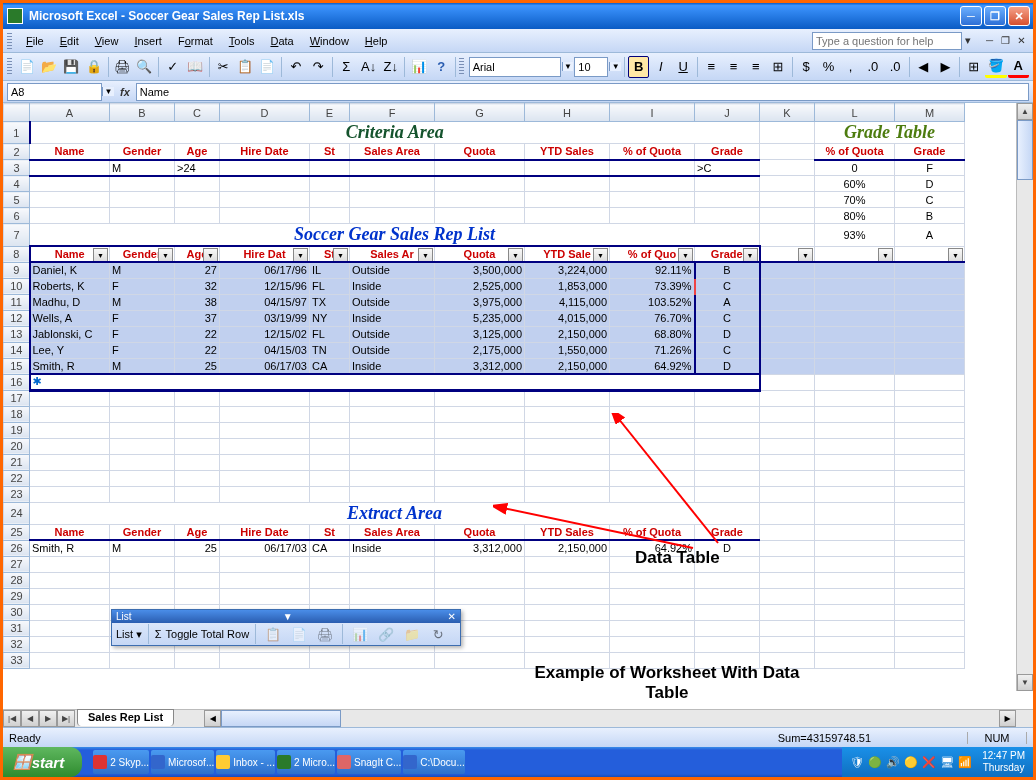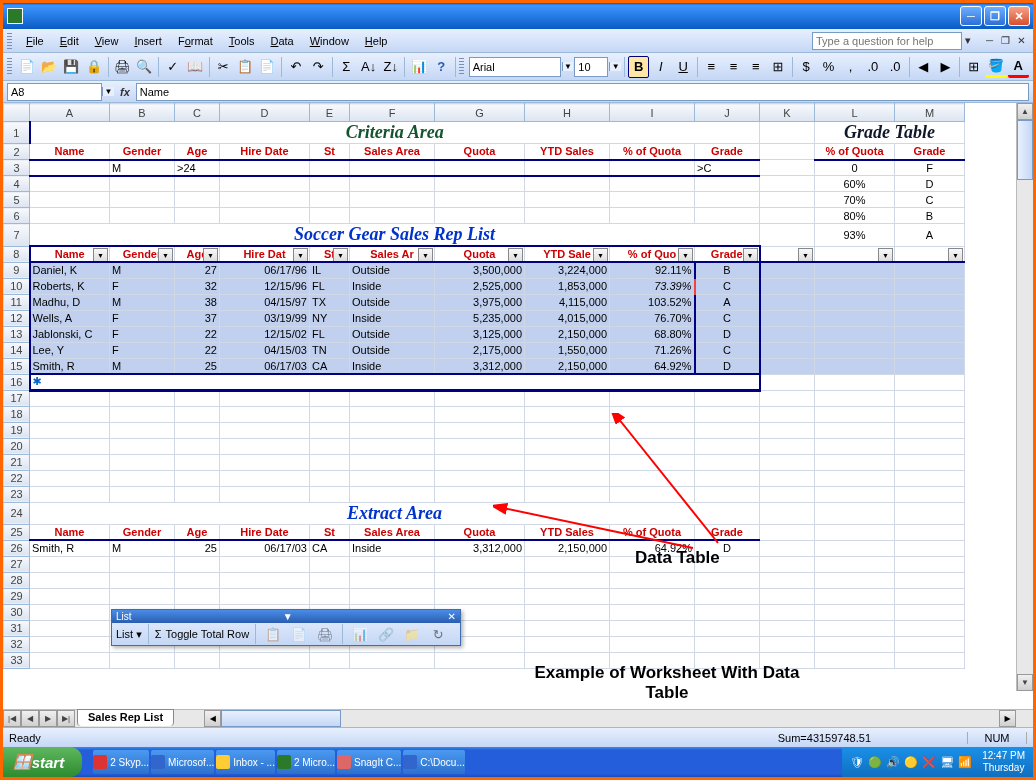--- a/index.html
+++ b/index.html
@@ -74,20 +74,21 @@
 .list-toolbar .lt-title .x{margin-left:auto; cursor:pointer;}
 .list-toolbar .lt-body { padding: 1px 4px; display:flex; align-items:center; gap:4px; height:22px; font-size:11px;border-radius:9px;}
 .list-toolbar .lt-body .tbtn{opacity:0.5;}
 </style>
 </head>
 <body>
 
 <div class="window">
   <div class="titlebar">
     <div class="titlebar-icon"></div>
+    <span>Microsoft Excel - Soccer Gear Sales Rep List.xls</span>
     <div class="winbtns">
       <div class="winbtn">─</div>
       <div class="winbtn">❐</div>
       <div class="winbtn close">✕</div>
     </div>
   </div>
 
   <div class="menubar">
     <div class="handle"></div>
     <span class="menuitem"><u>F</u>ile</span>
@@ -206,21 +207,21 @@
               <th class="colh" style="width:85px">I</th>
               <th class="colh" style="width:65px">J</th>
               <th class="colh" style="width:55px">K</th>
               <th class="colh" style="width:80px">L</th>
               <th class="colh" style="width:70px">M</th>
             </tr>
             <tr class="">
               <th class="rowh">1</th>
               <td colspan="10" class="c thick-border-left" style="color:#14532d;font-weight:bold;font-style:italic;font-size:18px;font-family:'Times New Roman';">Criteria Area</td>
               <td></td>
-              <td colspan="2" class="c" style="color:#0f172a;font-weight:bold;font-style:italic;font-size:18px;font-family:'Times New Roman';">Grade Table</td>
+              <td colspan="2" class="c" style="color:#4d7c0f;font-weight:bold;font-style:italic;font-size:18px;font-family:'Times New Roman';">Grade Table</td>
             </tr>
             <tr class="">
               <th class="rowh">2</th>
               <td class="c" style="color:#cc0000;font-weight:bold;border-bottom:2px solid #000080;">Name</td>
               <td class="c" style="color:#cc0000;font-weight:bold;border-bottom:2px solid #000080;">Gender</td>
               <td class="c" style="color:#cc0000;font-weight:bold;border-bottom:2px solid #000080;">Age</td>
               <td class="c" style="color:#cc0000;font-weight:bold;border-bottom:2px solid #000080;">Hire Date</td>
               <td class="c" style="color:#cc0000;font-weight:bold;border-bottom:2px solid #000080;">St</td>
               <td class="c" style="color:#cc0000;font-weight:bold;border-bottom:2px solid #000080;">Sales Area</td>
               <td class="c" style="color:#cc0000;font-weight:bold;border-bottom:2px solid #000080;">Quota</td>
@@ -337,21 +338,21 @@
             <tr class="data-sel data-row">
               <th class="rowh">10</th>
               <td class="" style="border-left:2px solid #000080;">Roberts, K</td>
               <td class="" style="">F</td>
               <td class="r" style="">32</td>
               <td class="r" style="">12/15/96</td>
               <td class="" style="">FL</td>
               <td class="" style="">Inside</td>
               <td class="r" style="">2,525,000</td>
               <td class="r" style="">1,853,000</td>
-              <td class="r" style="border-right:2px solid #ef4444;font-style:italic;">73.39%</td>
+              <td class="r" style="border-right:2px solid #ef4444;">73.39%</td>
               <td class="c" style="border-left:1px solid #000080;border-right:2px solid #000080;">C</td>
               <td></td>
               <td></td>
               <td></td>
             </tr>
             <tr class="data-sel data-row">
               <th class="rowh">11</th>
               <td class="" style="border-left:2px solid #000080;">Madhu, D</td>
               <td class="" style="">M</td>
               <td class="r" style="">38</td>

